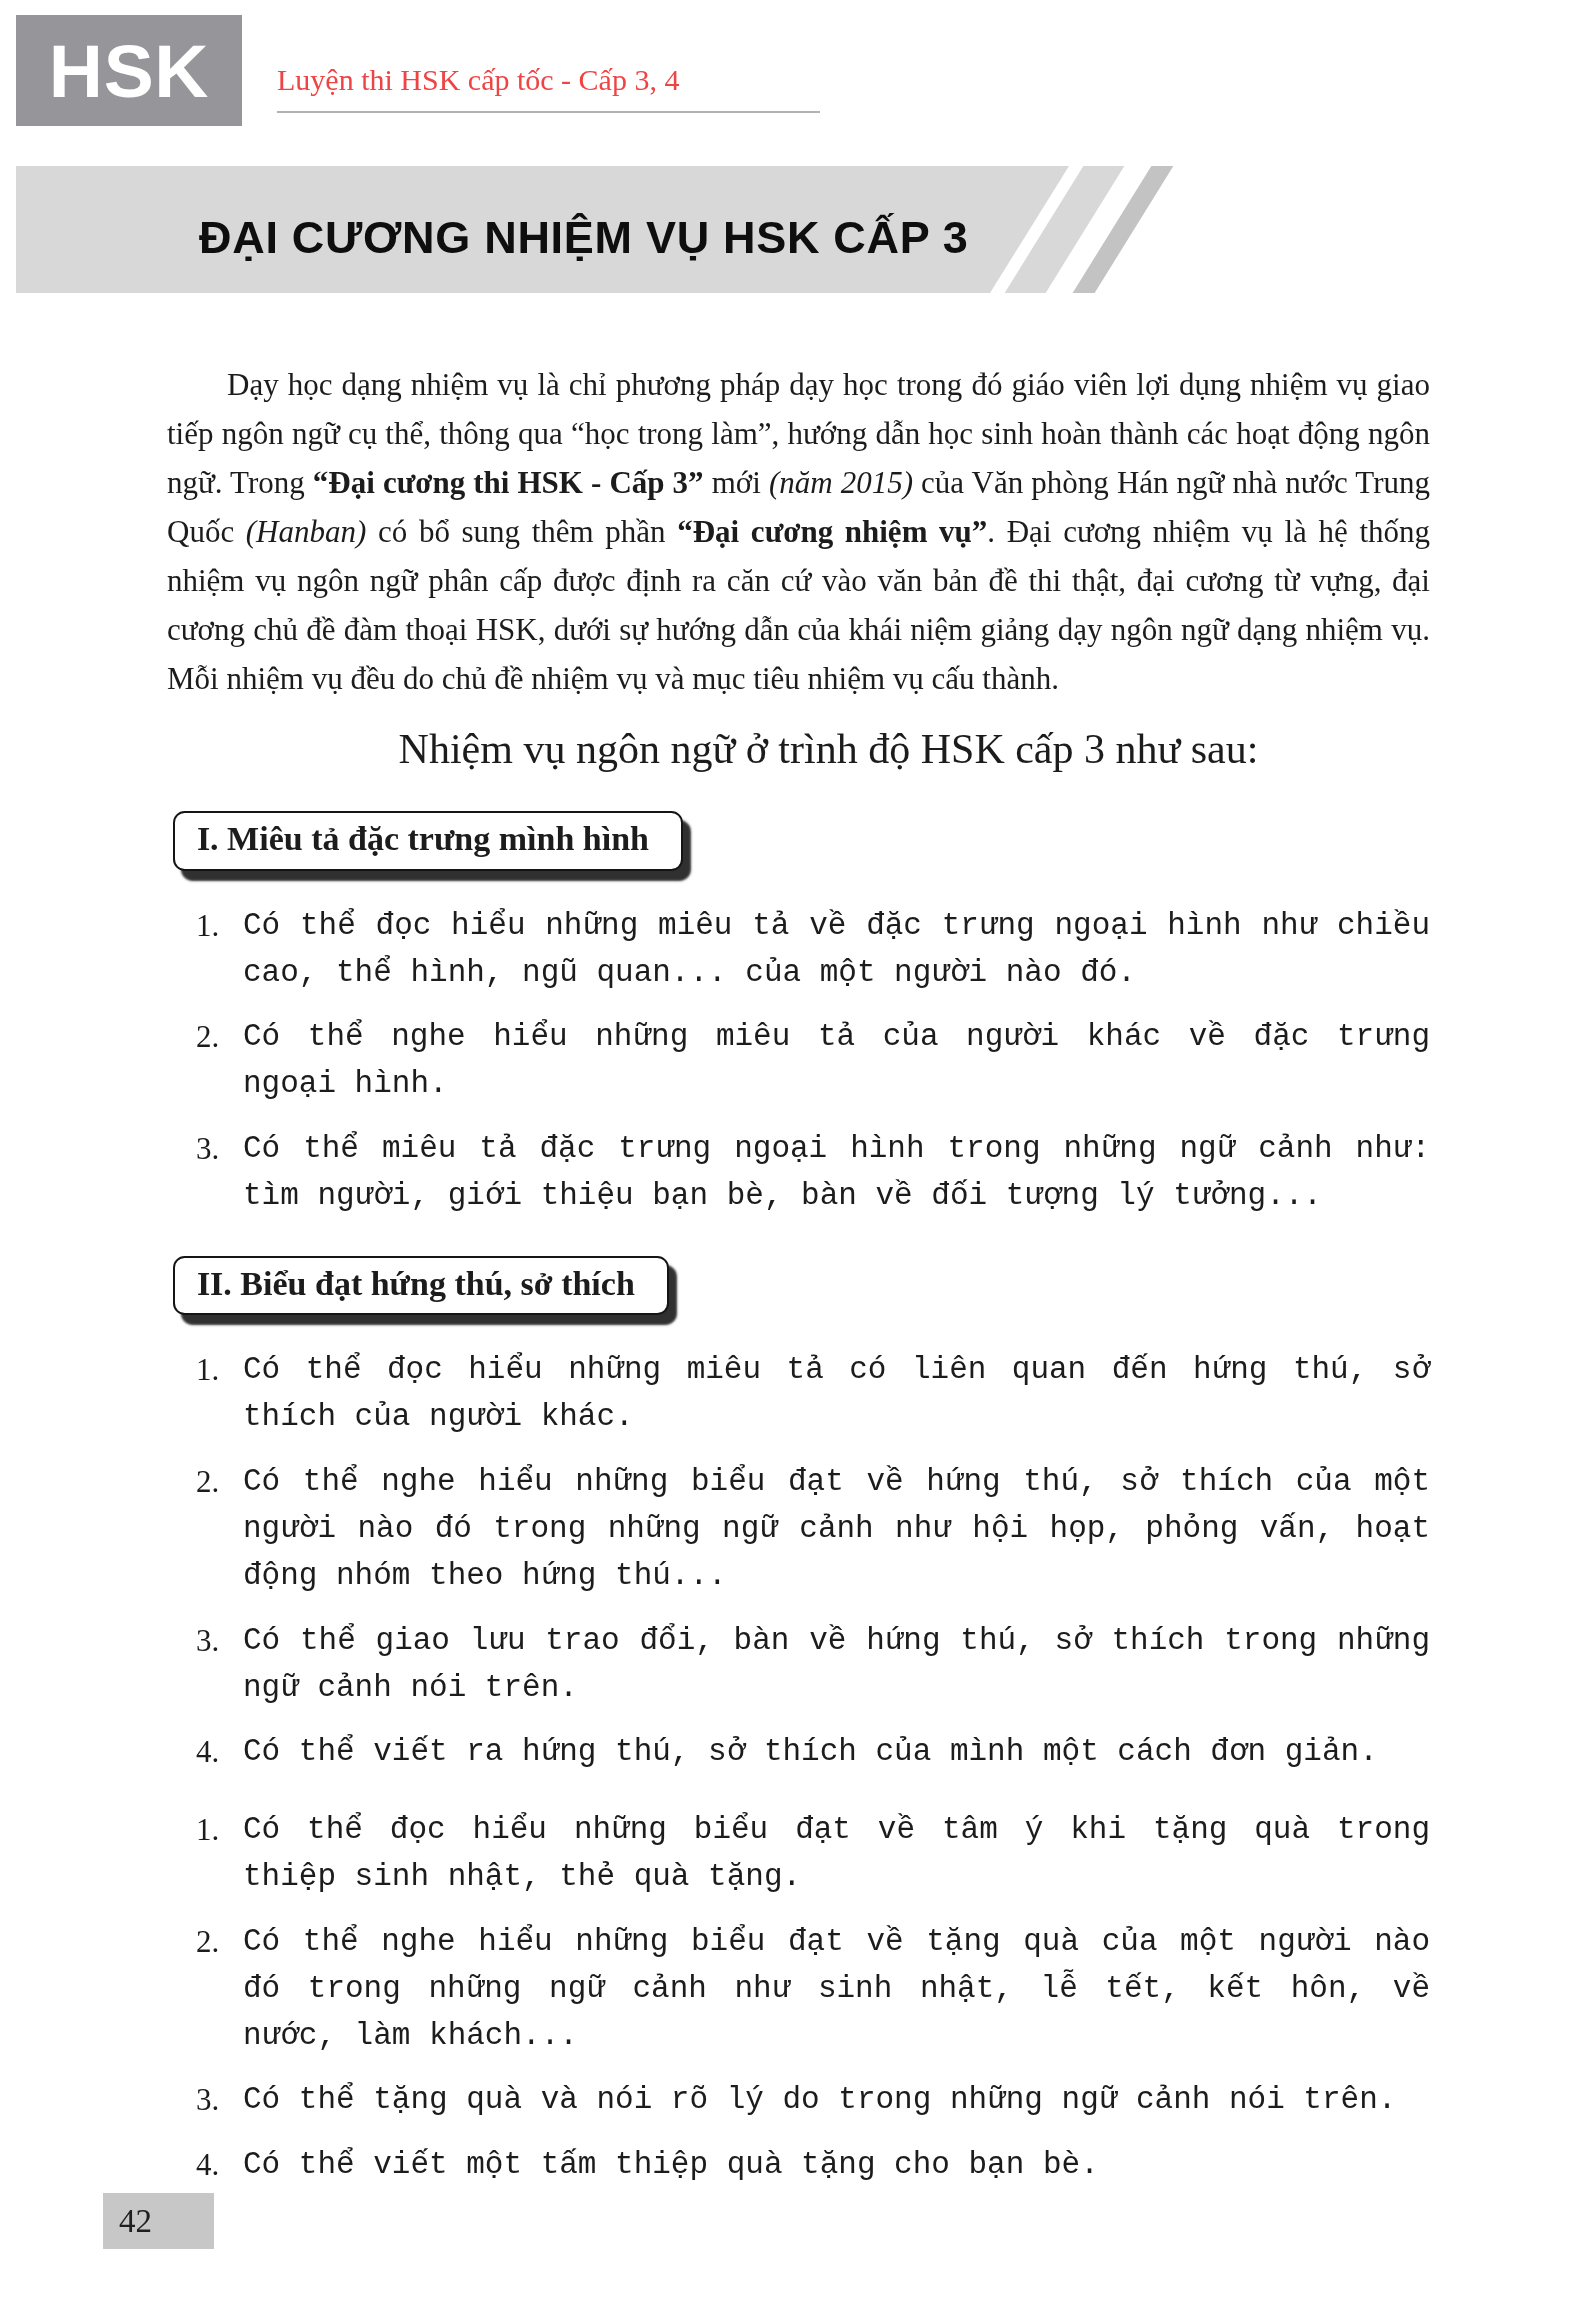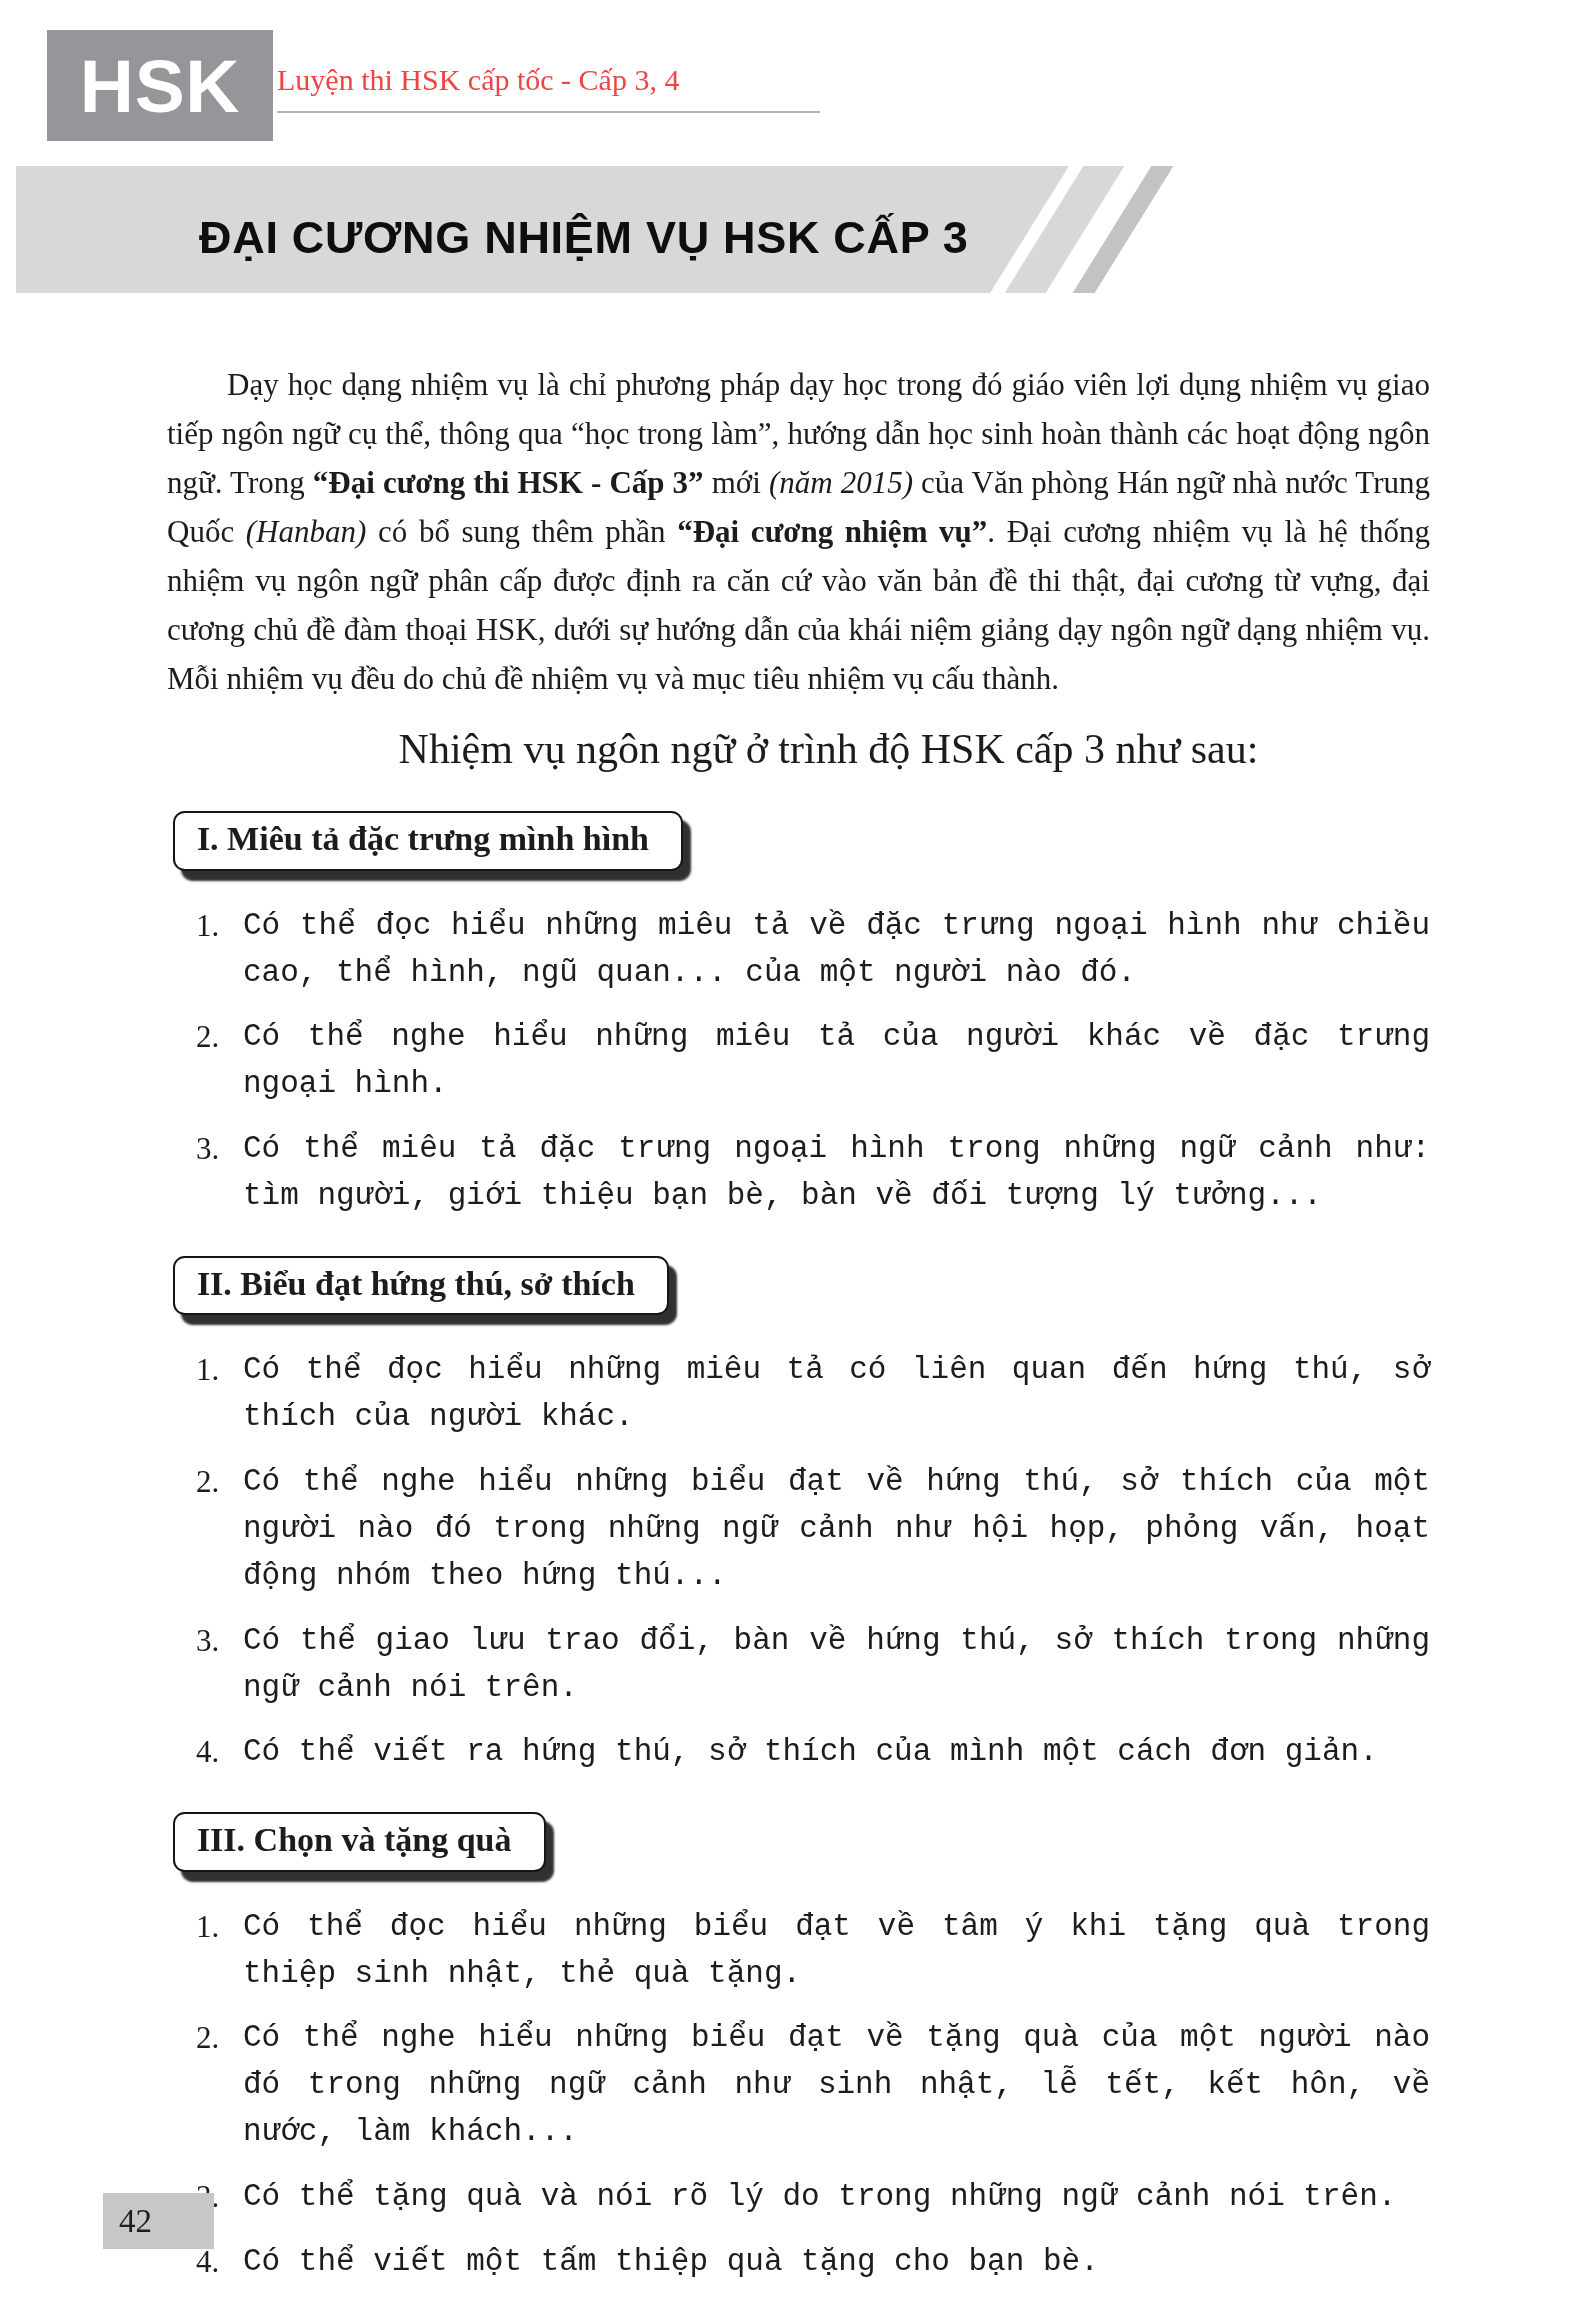--- a/index.html
+++ b/index.html
@@ -6,23 +6,23 @@
   body {
     width: 1592px; height: 2319px;
     position: relative; overflow: hidden;
     font-family: "Liberation Serif", serif;
     color: #1c1c1c;
   }
   .page { position: absolute; inset: 0; background: #ffffff; }
 
   
   .logo-box {
-    position: absolute; left: 16px; top: 30px;
+    position: absolute; left: 16px; top: 15px;
     width: 226px; height: 111px; background: #95959a;
-    display: flex; align-items: center; justify-content: center; margin-left: 31px;
+    display: flex; align-items: center; justify-content: center;
   }
   .logo-text {
     font-family: "Liberation Sans", sans-serif;
     font-weight: bold; font-size: 75px; color: #ffffff; letter-spacing: 0.7px;
   }
   .header-subtitle {
     position: absolute; left: 277px; top: 63px;
     font-size: 30px; color: #ef4444;
   }
   .header-rule {
@@ -145,23 +145,20 @@
       <div class="task-item">
         <span class="task-num">3.</span>
         <span class="task-text">Có thể giao lưu trao đổi, bàn về hứng thú, sở thích trong những ngữ cảnh nói trên.</span>
       </div>
       <div class="task-item">
         <span class="task-num">4.</span>
         <span class="task-text">Có thể viết ra hứng thú, sở thích của mình một cách đơn giản.</span>
       </div>
     </div>
 
-    <div class="sec-head-wrap">
-      <div class="sec-head">III. Chọn và tặng quà</div>
-    </div>
     <div class="task-list">
       <div class="task-item">
         <span class="task-num">1.</span>
         <span class="task-text">Có thể đọc hiểu những biểu đạt về tâm ý khi tặng quà trong thiệp sinh nhật, thẻ quà tặng.</span>
       </div>
       <div class="task-item">
         <span class="task-num">2.</span>
         <span class="task-text">Có thể nghe hiểu những biểu đạt về tặng quà của một người nào đó trong những ngữ cảnh như sinh nhật, lễ tết, kết hôn, về nước, làm khách...</span>
       </div>
       <div class="task-item">

